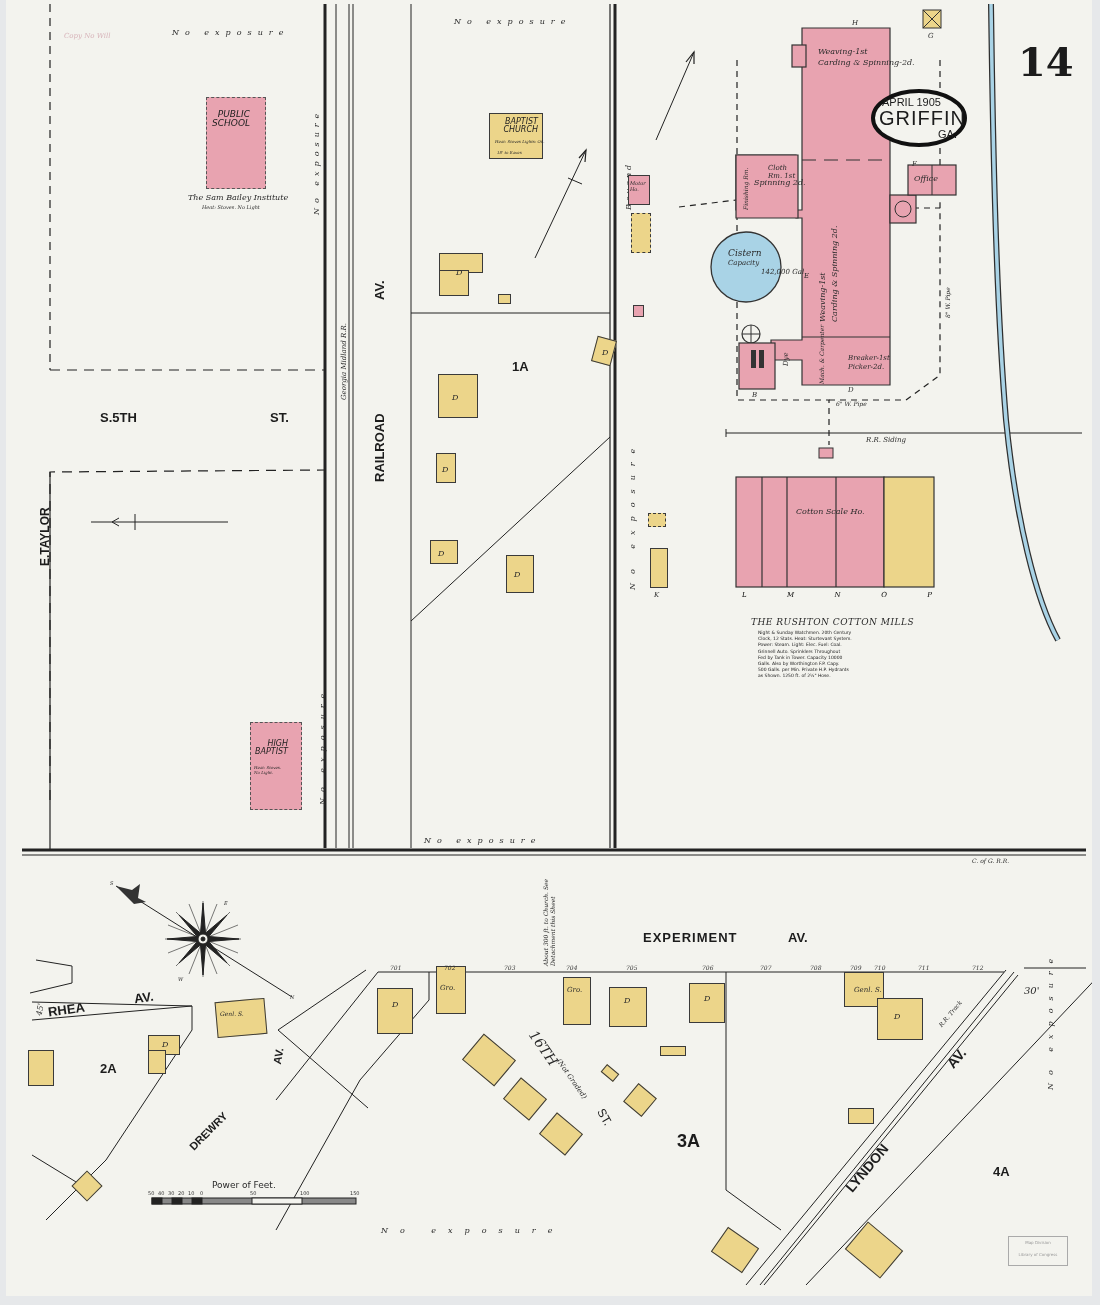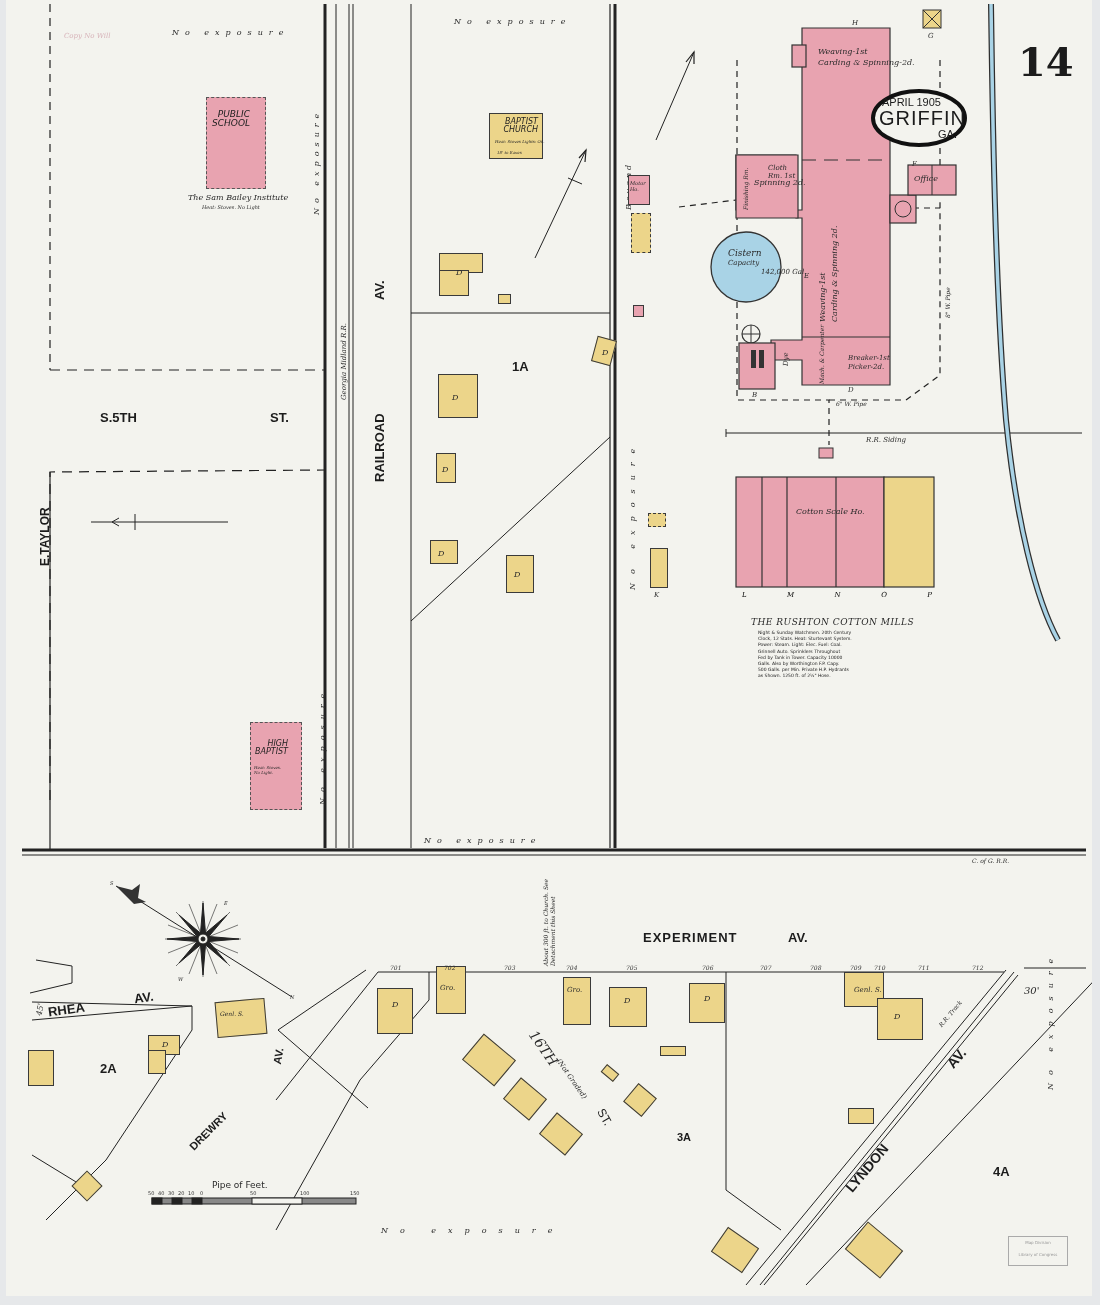--- a/index.html
+++ b/index.html
@@ -185,21 +185,21 @@
   <div class="lbl" style="left:590px;top:1110px;font-size:12px;transform:rotate(60deg);font-weight:normal;">ST.</div>
   <div class="lbl" style="left:832px;top:1160px;font-size:14px;transform:rotate(-50deg);">LYNDON</div>
   <div class="lbl" style="left:940px;top:1050px;font-size:14px;transform:rotate(-50deg);">AV.</div>
   <div class="it" style="left:1018px;top:985px;font-size:10px;">30'</div>
   <div class="it" style="left:860px;top:436px;font-size:7px;">R.R. Siding</div>
   <div class="it" style="left:966px;top:857px;font-size:6px;">C. of G. R.R.</div>
   <div class="it" style="left:928px;top:1010px;font-size:6px;transform:rotate(-50deg);">R.R. Track</div>
 
   <div class="lbl" style="left:506px;top:359px;font-size:13px;">1A</div>
   <div class="lbl" style="left:94px;top:1061px;font-size:13px;">2A</div>
-  <div class="lbl" style="left:671px;top:1131px;font-size:11px;">3A</div>
+  <div class="lbl" style="left:671px;top:1131px;font-size:18px;">3A</div>
   <div class="lbl" style="left:987px;top:1164px;font-size:13px;">4A</div>
 
   <div class="bld pink dash" style="left:200px;top:97px;width:60px;height:92px;border-color:#555;"></div>
   <div class="cap" style="left:204px;top:110px;width:40px;font-size:9px;font-style:italic;">PUBLIC SCHOOL</div>
   <div class="it" style="left:182px;top:193px;font-size:8px;">The Sam Bailey Institute</div>
   <div class="it" style="left:196px;top:204px;font-size:5px;">Heat: Stoves. No Light</div>
 
   <div class="bld pink dash" style="left:244px;top:722px;width:52px;height:88px;border-color:#555;"></div>
   <div class="cap" style="left:246px;top:740px;width:36px;font-size:8px;font-style:italic;">HIGH BAPTIST</div>
   <div class="it" style="left:248px;top:765px;font-size:4px;width:30px;white-space:normal;">Heat: Stoves. No Light.</div>
@@ -322,21 +322,21 @@
     <span style="position:absolute;left:236px;">705</span>
     <span style="position:absolute;left:312px;">706</span>
     <span style="position:absolute;left:370px;">707</span>
     <span style="position:absolute;left:420px;">708</span>
     <span style="position:absolute;left:460px;">709</span>
     <span style="position:absolute;left:484px;">710</span>
     <span style="position:absolute;left:528px;">711</span>
     <span style="position:absolute;left:582px;">712</span>
   </div>
 
-  <div class="it" style="left:206px;top:1180px;font-size:9px;font-style:normal;font-family:'DejaVu Sans',sans-serif;">Pipe of Feet.</div>
+  <div class="it" style="left:206px;top:1180px;font-size:9px;font-style:normal;font-family:'DejaVu Sans',sans-serif;">Power of Feet.</div>
   <div style="position:absolute;left:142px;top:1190px;width:210px;font-size:5px;font-family:'DejaVu Sans',sans-serif;color:#333;">
     <span style="position:absolute;left:0px;">50</span>
     <span style="position:absolute;left:10px;">40</span>
     <span style="position:absolute;left:20px;">30</span>
     <span style="position:absolute;left:30px;">20</span>
     <span style="position:absolute;left:40px;">10</span>
     <span style="position:absolute;left:52px;">0</span>
     <span style="position:absolute;left:102px;">50</span>
     <span style="position:absolute;left:152px;">100</span>
     <span style="position:absolute;left:202px;">150</span>

